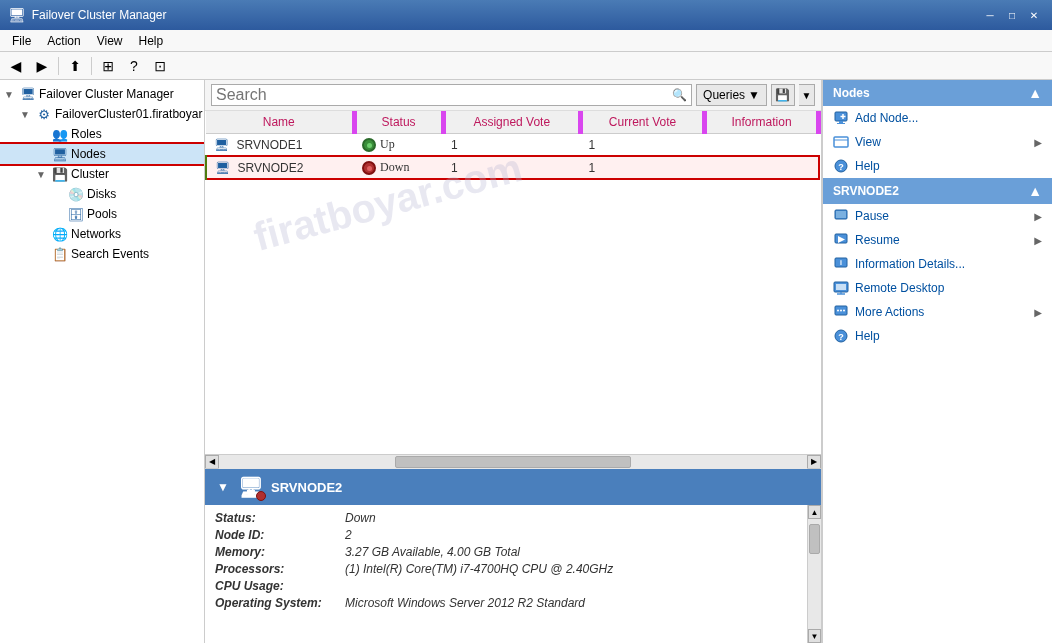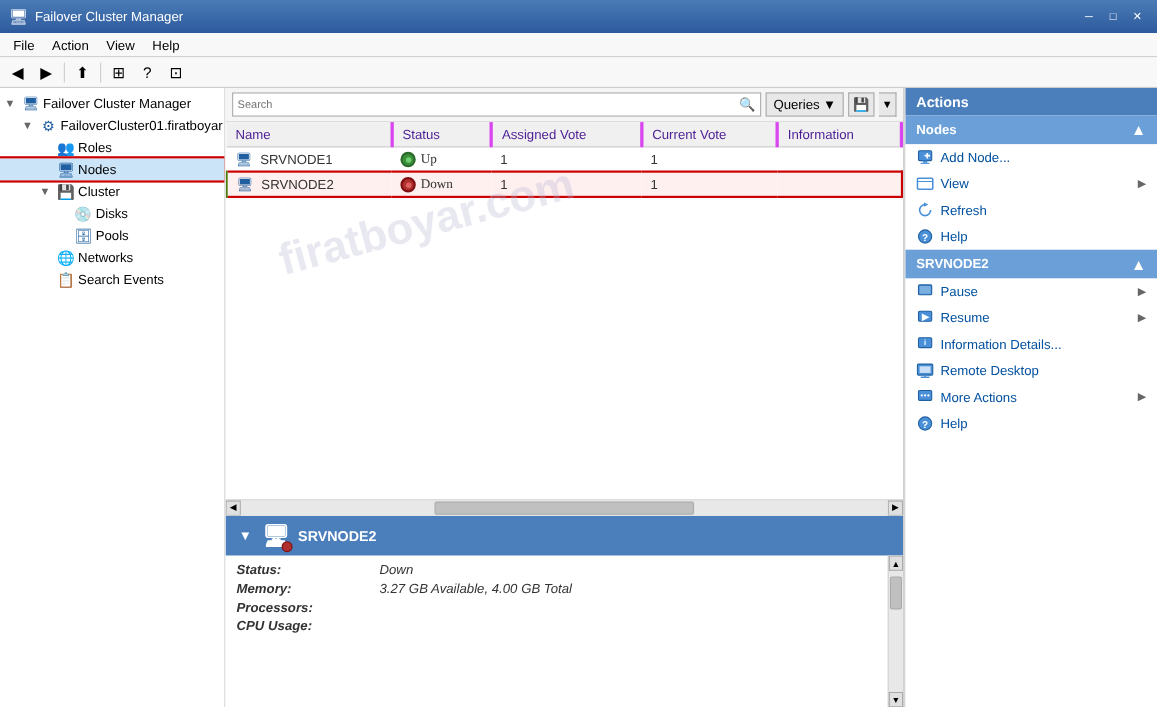--- a/index.html
+++ b/index.html
@@ -168,21 +168,21 @@
       display: flex;
       align-items: center;
       background: white;
       border: 1px solid #aaa;
       padding: 2px 4px;
       height: 22px;
     }
     .search-input {
       border: none;
       outline: none;
-      font-size: 10px;
+      font-size: 16px;
       flex: 1;
       color: #999;
     }
     .search-icon {
       color: #666;
       font-size: 12px;
     }
     .queries-btn {
       display: flex;
       align-items: center;
@@ -225,26 +225,26 @@
     }
     .nodes-table {
       width: 100%;
       border-collapse: collapse;
     }
     .nodes-table thead tr {
       background: #f0f0f0;
       border-bottom: 1px solid #ccc;
     }
     .nodes-table th {
-      text-align: left;
+      text-align: center;
       padding: 4px 8px;
       font-size: 12px;
       font-weight: normal;
-      color: #4c1d95;
-      border-right: 3px solid #d946ef;
+      color: #be185d;
+      border-right: 5px solid #d946ef;
       white-space: nowrap;
     }
     .nodes-table td {
       padding: 3px 8px;
       font-size: 12px;
       color: #333;
       border-bottom: 1px solid #eee;
       white-space: nowrap;
     }
 
@@ -617,48 +617,54 @@
         </div>
         <span>SRVNODE2</span>
       </div>
       <div style="display:flex; flex:1; overflow:hidden;">
         <div class="detail-content">
           <div class="detail-row">
             <span class="detail-label">Status:</span>
             <span class="detail-value">Down</span>
           </div>
           <div class="detail-row">
+            <span class="detail-label">Node ID:</span>
+            <span class="detail-value">2</span>
+          </div>
+          <div class="detail-row">
             <span class="detail-label">Memory:</span>
             <span class="detail-value">3.27 GB Available, 4.00 GB Total</span>
           </div>
           <div class="detail-row">
             <span class="detail-label">Processors:</span>
+            <span class="detail-value">(1) Intel(R) Core(TM) i7-4700HQ CPU @ 2.40GHz</span>
           </div>
           <div class="detail-row">
             <span class="detail-label">CPU Usage:</span>
             <span class="detail-value"></span>
+          </div>
+          <div class="detail-row">
+            <span class="detail-label">Operating System:</span>
+            <span class="detail-value">Microsoft Windows Server 2012 R2 Standard</span>
           </div>
         </div>
 
         <div style="width:14px; background:#f0f0f0; border-left:1px solid #ccc; display:flex; flex-direction:column;">
           <div style="height:14px; background:#e0e0e0; border:1px solid #aaa; display:flex;align-items:center;justify-content:center;font-size:8px;">▲</div>
           <div style="flex:1; background:#e8e8e8; position:relative;">
             <div style="position:absolute; top:5px; left:1px; width:11px; height:30px; background:#c0c0c0; border:1px solid #aaa; border-radius:2px;"></div>
           </div>
           <div style="height:14px; background:#e0e0e0; border:1px solid #aaa; display:flex;align-items:center;justify-content:center;font-size:8px;">▼</div>
         </div>
       </div>
     </div>
   </div>
 
   <div class="actions-panel">
 
-    <div class="actions-section-header">
-      <span>Actions</span>
-    </div>
 
     <div>
       <div class="actions-section-header" style="background:#6a9fd8; font-size:12px; font-weight:bold;">
         <span>Nodes</span>
         <span class="section-collapse">▲</span>
       </div>
       <div class="action-item">
         <span class="action-icon" style="color:#2060a0;">
           <svg width="16" height="16" viewBox="0 0 16 16">
               <rect x="2" y="2" width="12" height="9" rx="1" fill="#4a90d9" stroke="#2060a0" stroke-width="1"></rect>
@@ -676,29 +682,20 @@
               <rect x="1" y="3" width="14" height="10" rx="1" fill="none" stroke="#4a90d9" stroke-width="1.5"></rect>
               <line x1="1" y1="6" x2="15" y2="6" stroke="#4a90d9" stroke-width="1"></line>
             </svg>
         </span>
         <span class="action-label">View</span>
         <span class="action-arrow">▶</span>
       </div>
       <div class="action-item">
         <span class="action-icon" style="color:#2060a0;">
           <svg width="16" height="16" viewBox="0 0 16 16">
-              <path d="M13 8A5 5 0 1 1 8 3" stroke="#4a90d9" stroke-width="1.5" fill="none"></path>
-              <polygon points="7,1 11,3 7,5" fill="#4a90d9"></polygon>
-            </svg>
-        </span>
-        <span class="action-label">Refresh</span>
-      </div>
-      <div class="action-item">
-        <span class="action-icon" style="color:#2060a0;">
-          <svg width="16" height="16" viewBox="0 0 16 16">
               <circle cx="8" cy="8" r="6" fill="#4a90d9" stroke="#2060a0" stroke-width="1"></circle>
               <text x="8" y="12" text-anchor="middle" fill="white" font-size="9" font-weight="bold">?</text>
             </svg>
         </span>
         <span class="action-label">Help</span>
       </div>
     </div>
 
     <div>
       <div class="actions-section-header" style="background:#6a9fd8; font-size:12px; font-weight:bold;">

